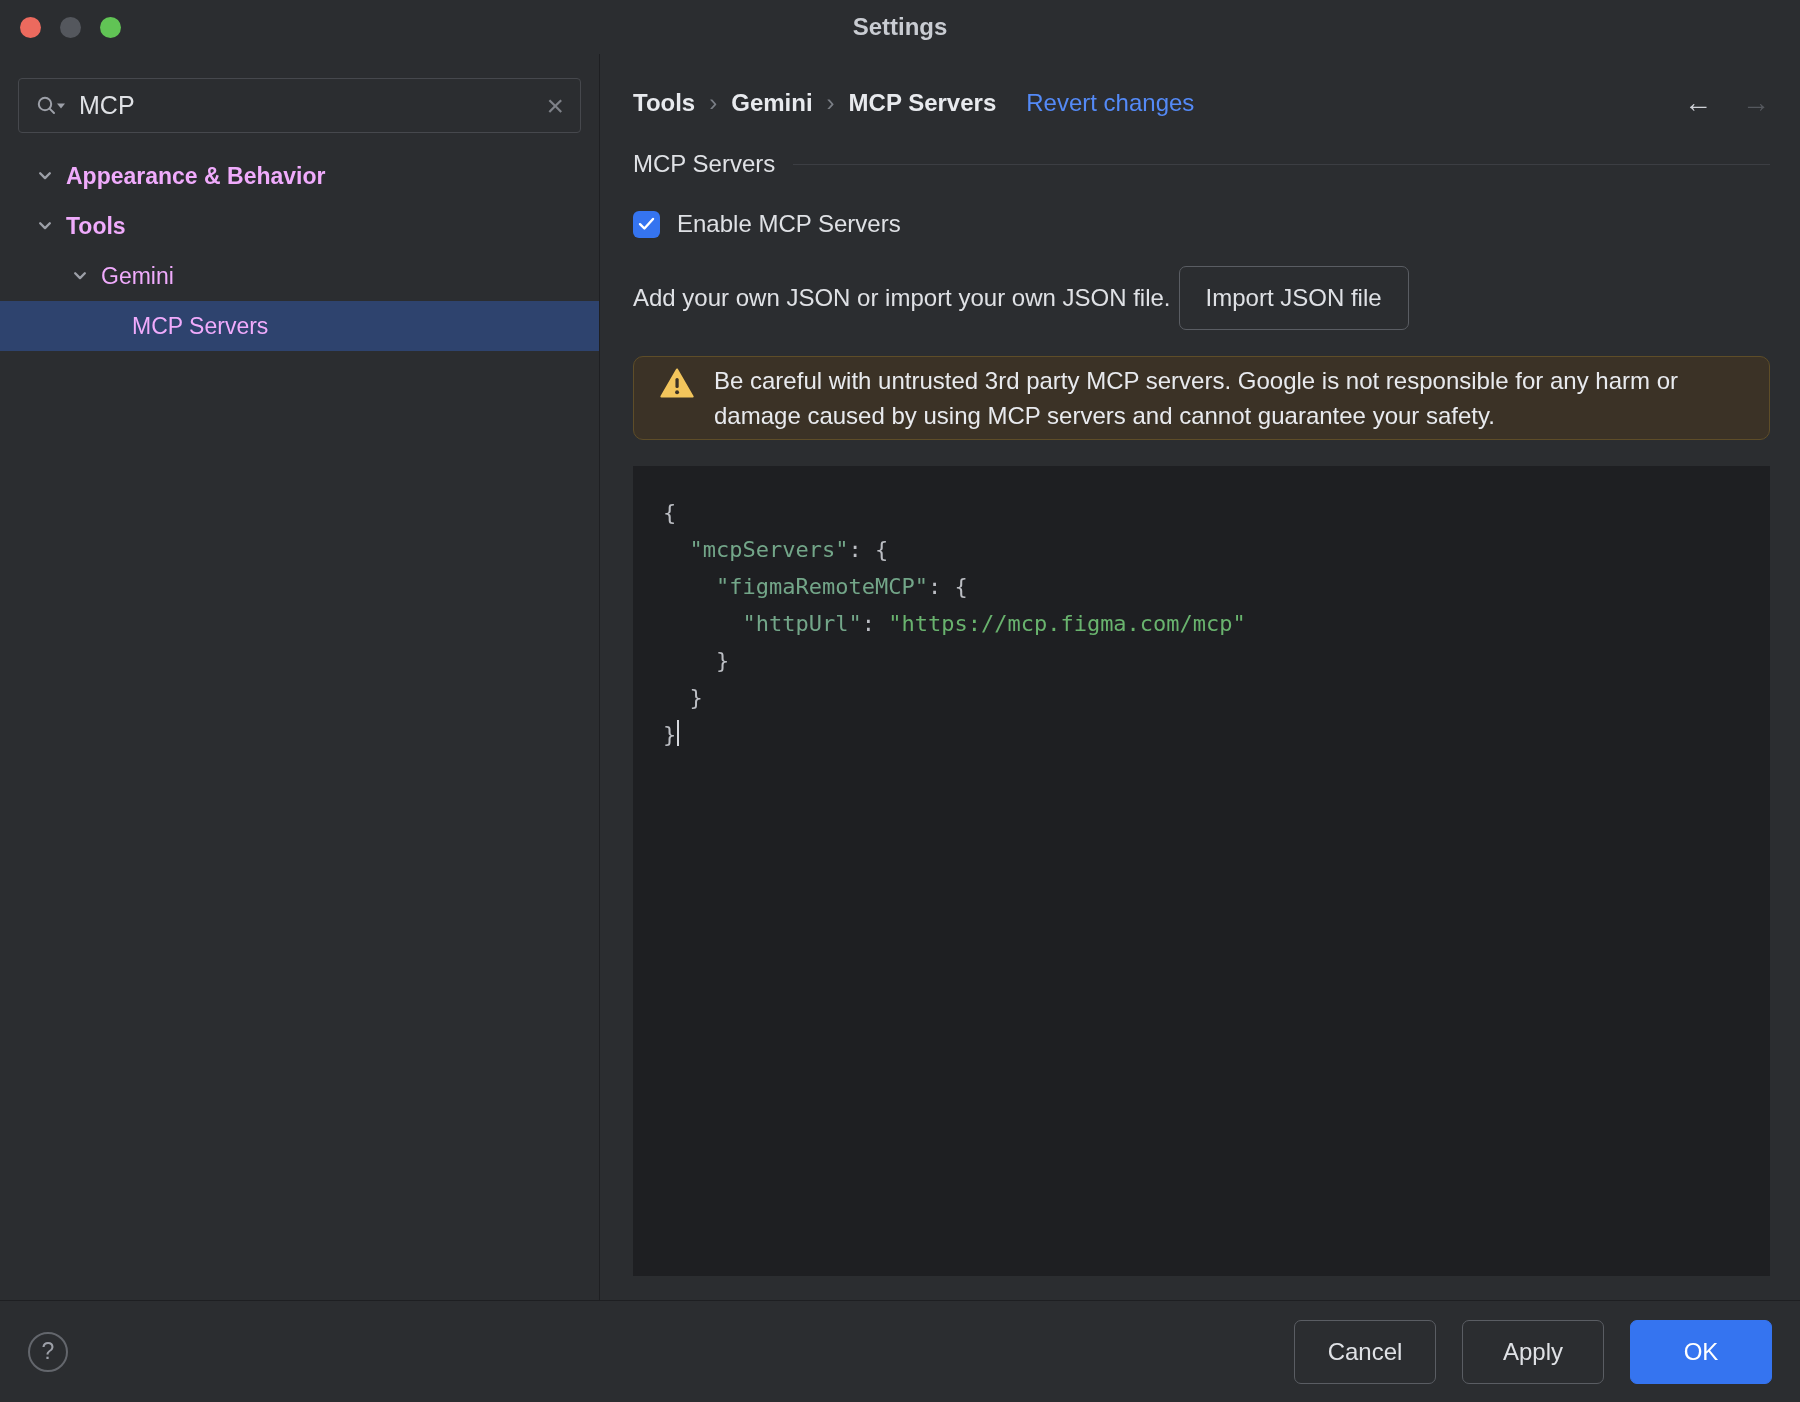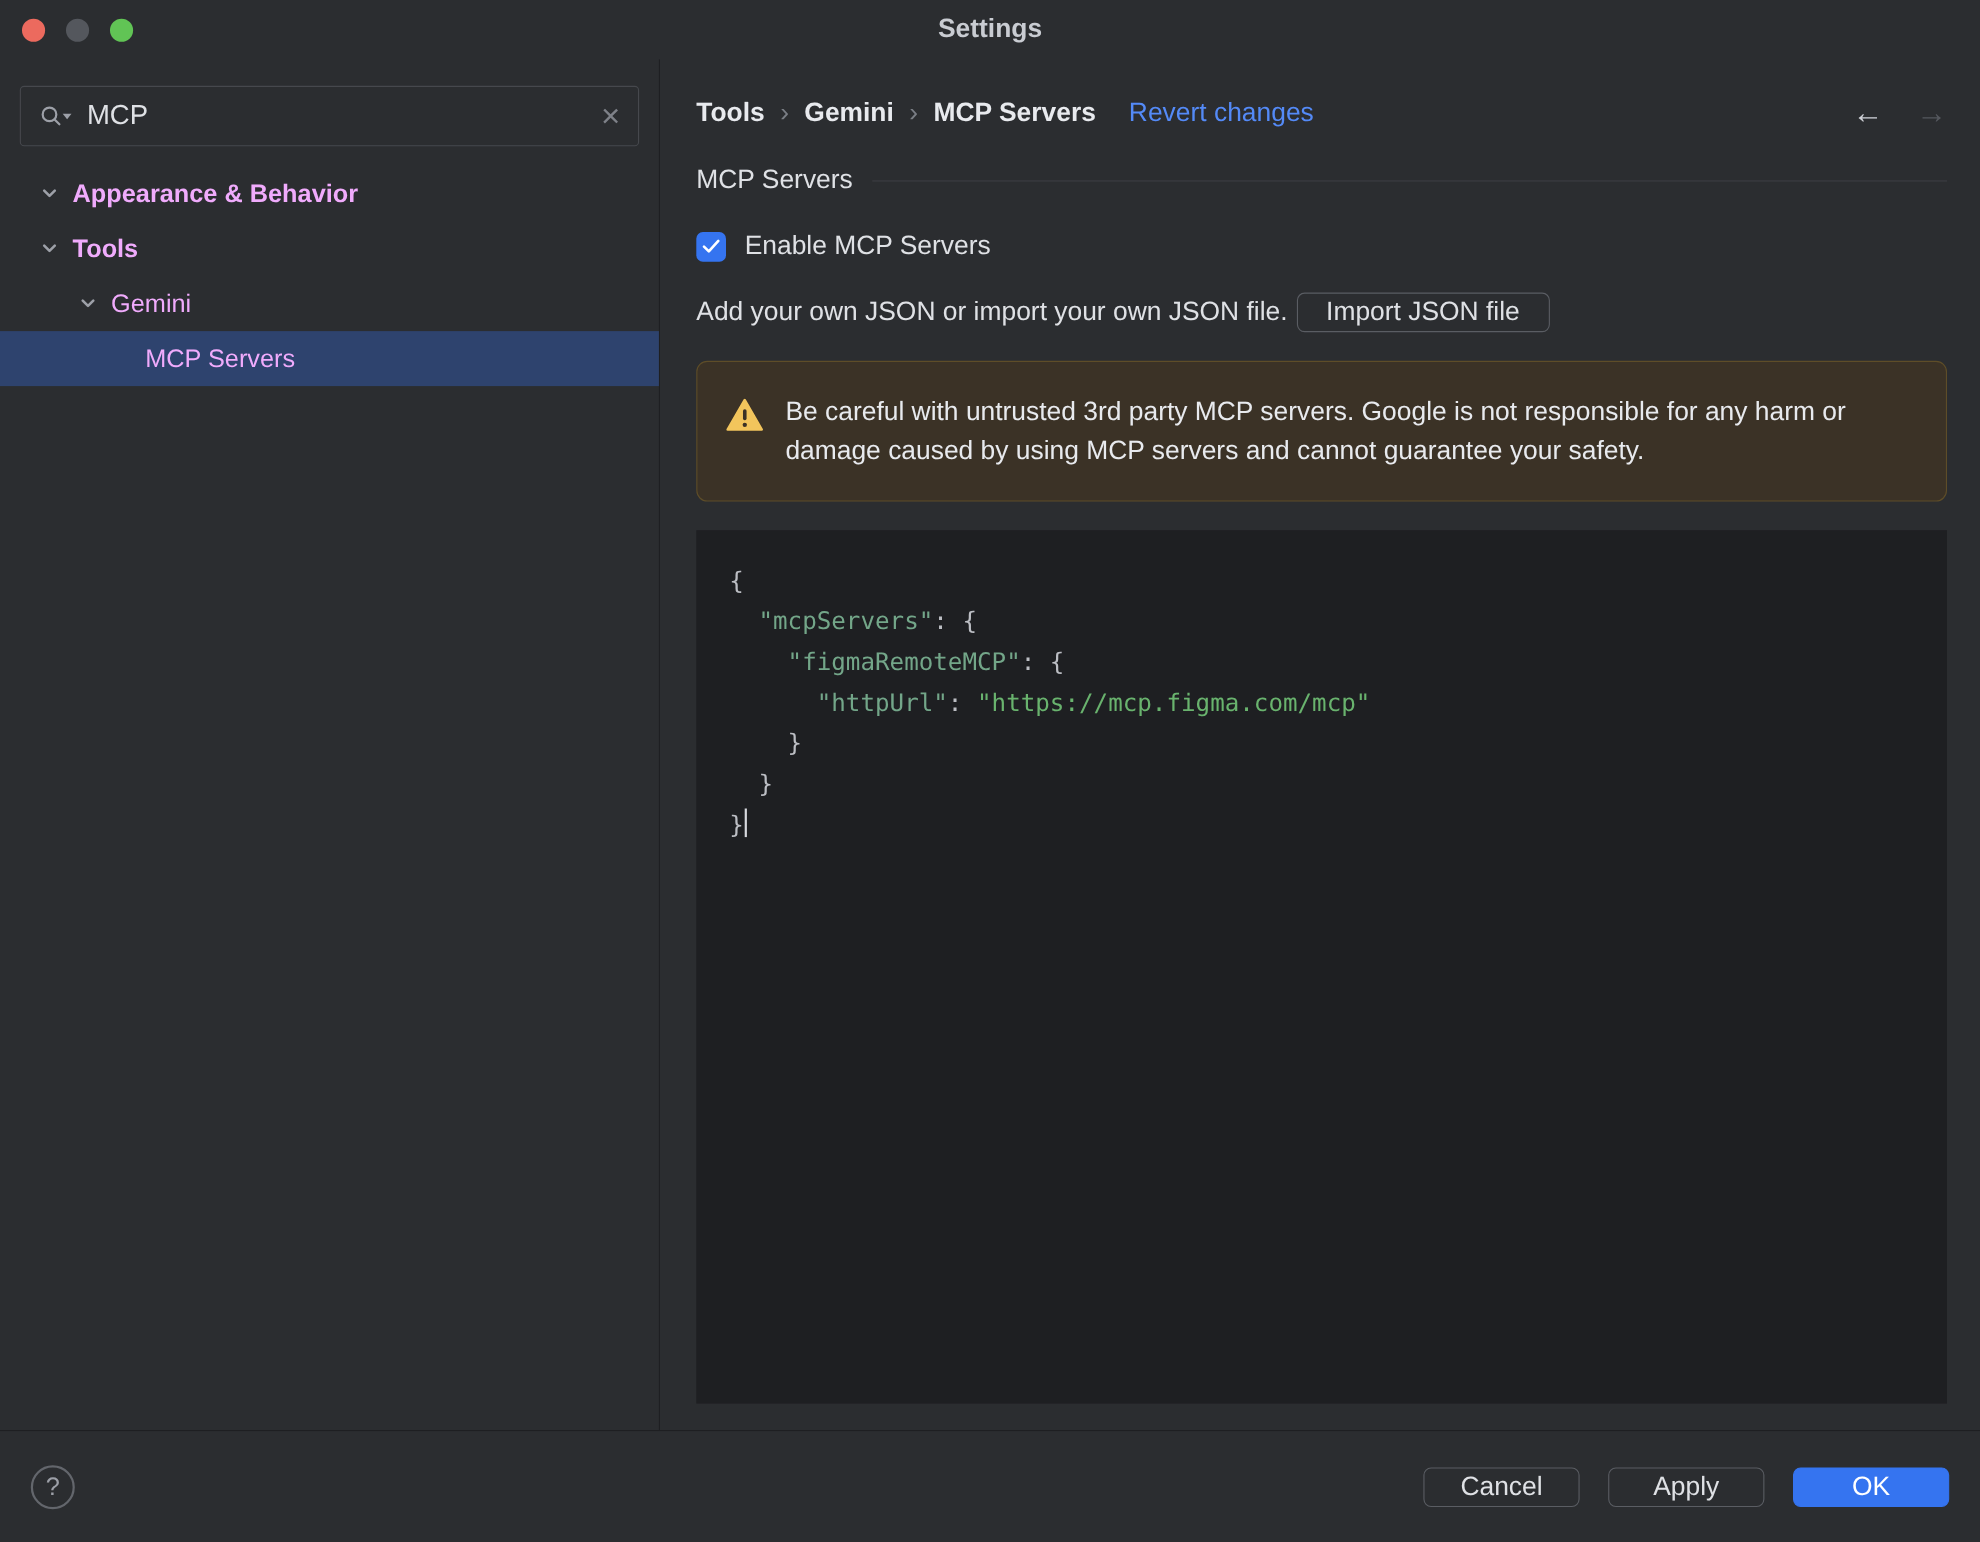--- a/index.html
+++ b/index.html
@@ -54,24 +54,24 @@
   .section-head { margin-top:24px; display:flex; align-items:center; gap:18px; flex:none; }
   .section-title { font-size:24px; color:#dfe1e5; }
   .section-line { flex:1; height:1px; background:#3c3e43; }
 
   .enable-row { margin-top:32px; display:flex; align-items:center; gap:17px; flex:none; }
   .checkbox { width:27px; height:27px; border-radius:6px; background:var(--accent,#3574f0); display:flex; align-items:center; justify-content:center; cursor:pointer; flex:none; }
   .enable-label { font-size:24px; }
 
   .import-row { margin-top:28px; display:flex; align-items:center; gap:8px; flex:none; }
   .import-text { font-size:24px; }
-  .btn { min-width:142px; height:36px; border-radius:7px; border:1px solid #5a5d63; background:transparent; color:var(--text,#dfe1e5); font-size:24px; font-family:inherit; cursor:pointer; padding:0 26px; }
+  .btn { min-width:142px; height:64px; border-radius:7px; border:1px solid #5a5d63; background:transparent; color:var(--text,#dfe1e5); font-size:24px; font-family:inherit; cursor:pointer; padding:0 26px; }
   .btn.primary { background:var(--accent,#3574f0); border-color:var(--accent,#3574f0); color:#ffffff; }
 
-  .warning-banner { margin-top:26px; border:1px solid var(--warning-border,#5e4d28); background:var(--warning-bg,#3b3226); border-radius:10px; padding:28px 26px; display:flex; gap:20px; align-items:flex-start; flex:none; }
+  .warning-banner { margin-top:26px; border:1px solid var(--warning-border,#5e4d28); background:var(--warning-bg,#3b3226); border-radius:10px; padding:6px 26px; display:flex; gap:20px; align-items:flex-start; flex:none; }
   .warning-icon { flex:none; margin-top:5px; }
   .warning-text { font-size:24px; line-height:35px; color:#e8eaee; max-width:1040px; }
 
   .json-editor { margin-top:26px; margin-bottom:24px; flex:1; background:var(--editor-bg,#1e1f22); padding:28px 30px; overflow:hidden; cursor:text; }
   .code-line { font-family:"DejaVu Sans Mono", monospace; font-size:22px; line-height:37px; white-space:pre; color:var(--json-punct,#bcbec4); }
   .tok-punct  { color:var(--json-punct,#bcbec4); }
   .tok-key    { color:var(--json-key,#73a689); }
   .tok-string { color:var(--json-string,#69b36e); }
   .caret { display:inline-block; width:2px; height:26px; background:#d6d8dd; vertical-align:-4px; margin-left:1px; }
 

